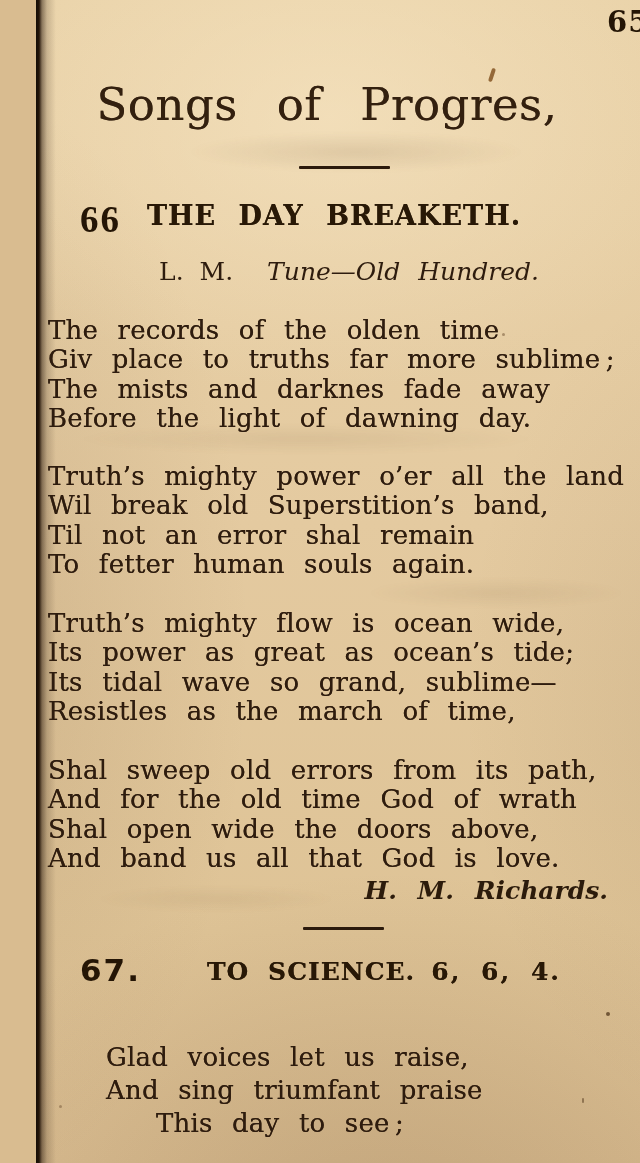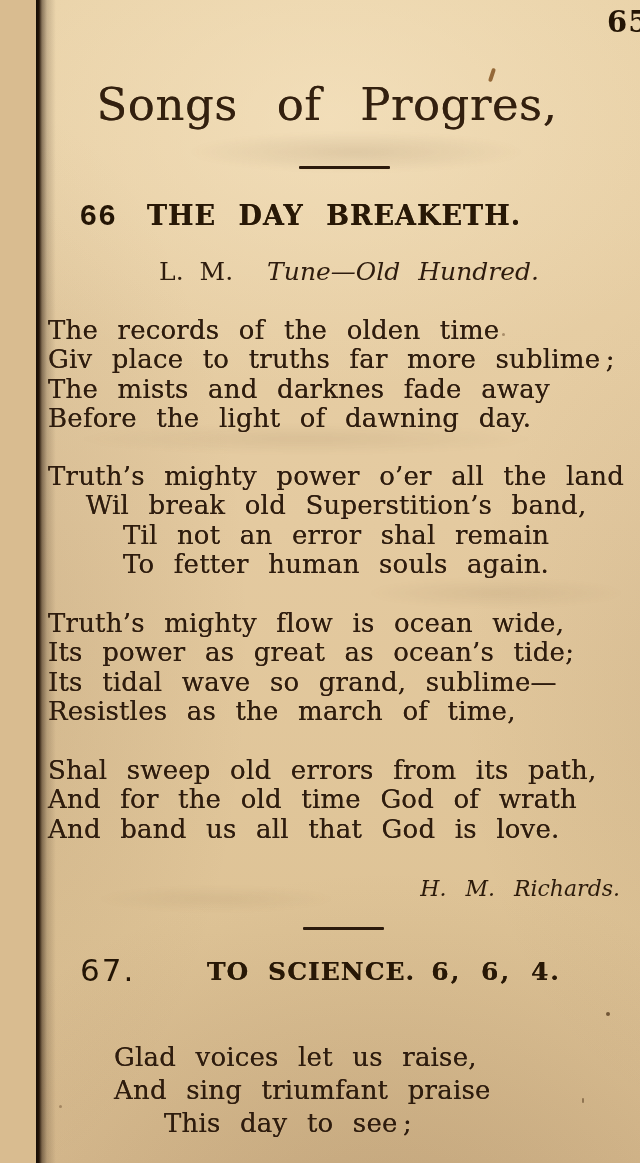--- a/index.html
+++ b/index.html
@@ -44,22 +44,22 @@
     color: #33200f;
     text-shadow: 0 0 0.5px rgba(51,32,15,0.7);
   }
 
   .rule { position: absolute; background: #2b1a0c; border-radius: 1px; }
   .rule-1 { top: 166px; left: 263px; width: 91px; height: 2.5px; }
   .rule-2 { top: 927px; left: 267px; width: 81px; height: 3px; }
 
   .hymn66-number {
     position: absolute; top: 198px; left: 44px;
-    font-family: Liberation Sans, sans-serif;
-    font-size: 30px; font-weight: bold; letter-spacing: 2px;
+    font-family: Liberation Serif, serif;
+    font-size: 37px; font-weight: bold; letter-spacing: 2px;
     color: #241505;
   }
   .hymn66-title {
     position: absolute; top: 200px; left: 0; width: 640px;
     box-sizing: border-box; padding-right: 44px;
     text-align: center;
     font-size: 27px; font-weight: bold;
     letter-spacing: 1px; word-spacing: 12px;
     color: #281806;
     text-shadow: 0 0 0.6px rgba(40,24,6,0.8);
@@ -74,51 +74,51 @@
   .meta-tune  { font-style: italic; margin-left: 34px; word-spacing: 10px; }
 
   .stanza {
     position: absolute; left: 12px;
     font-size: 26px; line-height: 29.3px;
     word-spacing: 11px; letter-spacing: 0.2px;
     white-space: nowrap;
     text-shadow: 0 0 0.6px rgba(46,28,14,0.85);
   }
   .stanza-1 { top: 316px; }
-  .stanza-2 { top: 462px; text-align: center; }
+  .stanza-2 { top: 462px; }
   .stanza-3 { top: 609px; }
   .stanza-4 { top: 756px; }
 
   .attribution {
-    position: absolute; top: 876px; right: 56px;
-    font-size: 22px; font-style: italic; font-weight: normal;
+    position: absolute; top: 876px; right: 68px;
+    font-size: 25px; font-style: italic; font-weight: bold;
     word-spacing: 12px;
     color: #2c1b0b;
   }
 
   .hymn67-number {
     position: absolute; top: 952px; left: 44px;
     font-family: "DejaVu Sans", sans-serif;
-    font-size: 31px; font-weight: normal; letter-spacing: 2px;
+    font-size: 31px; font-weight: bold; letter-spacing: 2px;
     color: #241505;
   }
   .hymn67-title {
     position: absolute; top: 957px; left: 0; width: 640px;
     box-sizing: border-box; padding-left: 56px;
     text-align: center;
     font-size: 25px; font-weight: bold;
     letter-spacing: 1px; word-spacing: 9px;
     color: #281806;
     text-shadow: 0 0 0.6px rgba(40,24,6,0.8);
     white-space: nowrap;
   }
   .hymn67-meter { margin-left: 16px; letter-spacing: 2px; }
 
   .stanza-67 {
-    position: absolute; left: 78px; top: 1041px;
+    position: absolute; left: 70px; top: 1041px;
     font-size: 26px; line-height: 33px;
     word-spacing: 11px; letter-spacing: 0.2px;
     white-space: nowrap;
     text-shadow: 0 0 0.6px rgba(46,28,14,0.85);
   }
   .stanza-67 .vline-indent { margin-left: 50px; }
 
   .ghost {
     position: absolute; pointer-events: none;
     filter: blur(2px);
@@ -189,20 +189,21 @@
   <div class="stanza stanza-3">
     <div class="vline">Truth’s mighty flow is ocean wide,</div>
     <div class="vline">Its power as great as ocean’s tide;</div>
     <div class="vline">Its tidal wave so grand, sublime—</div>
     <div class="vline">Resistles as the march of time,</div>
   </div>
 
   <div class="stanza stanza-4">
     <div class="vline">Shal sweep old errors from its path,</div>
     <div class="vline">And for the old time God of wrath</div>
+    <div class="vline">Shal open wide the doors above,</div>
     <div class="vline">And band us all that God is love.</div>
   </div>
 
   <div class="attribution">H. M. Richards.</div>
 
   <div class="rule rule-2"></div>
 
   <div class="hymn67-number">67.</div>
   <div class="hymn67-title">
     <span>TO SCIENCE.</span><span class="hymn67-meter">6, 6, 4.</span>

